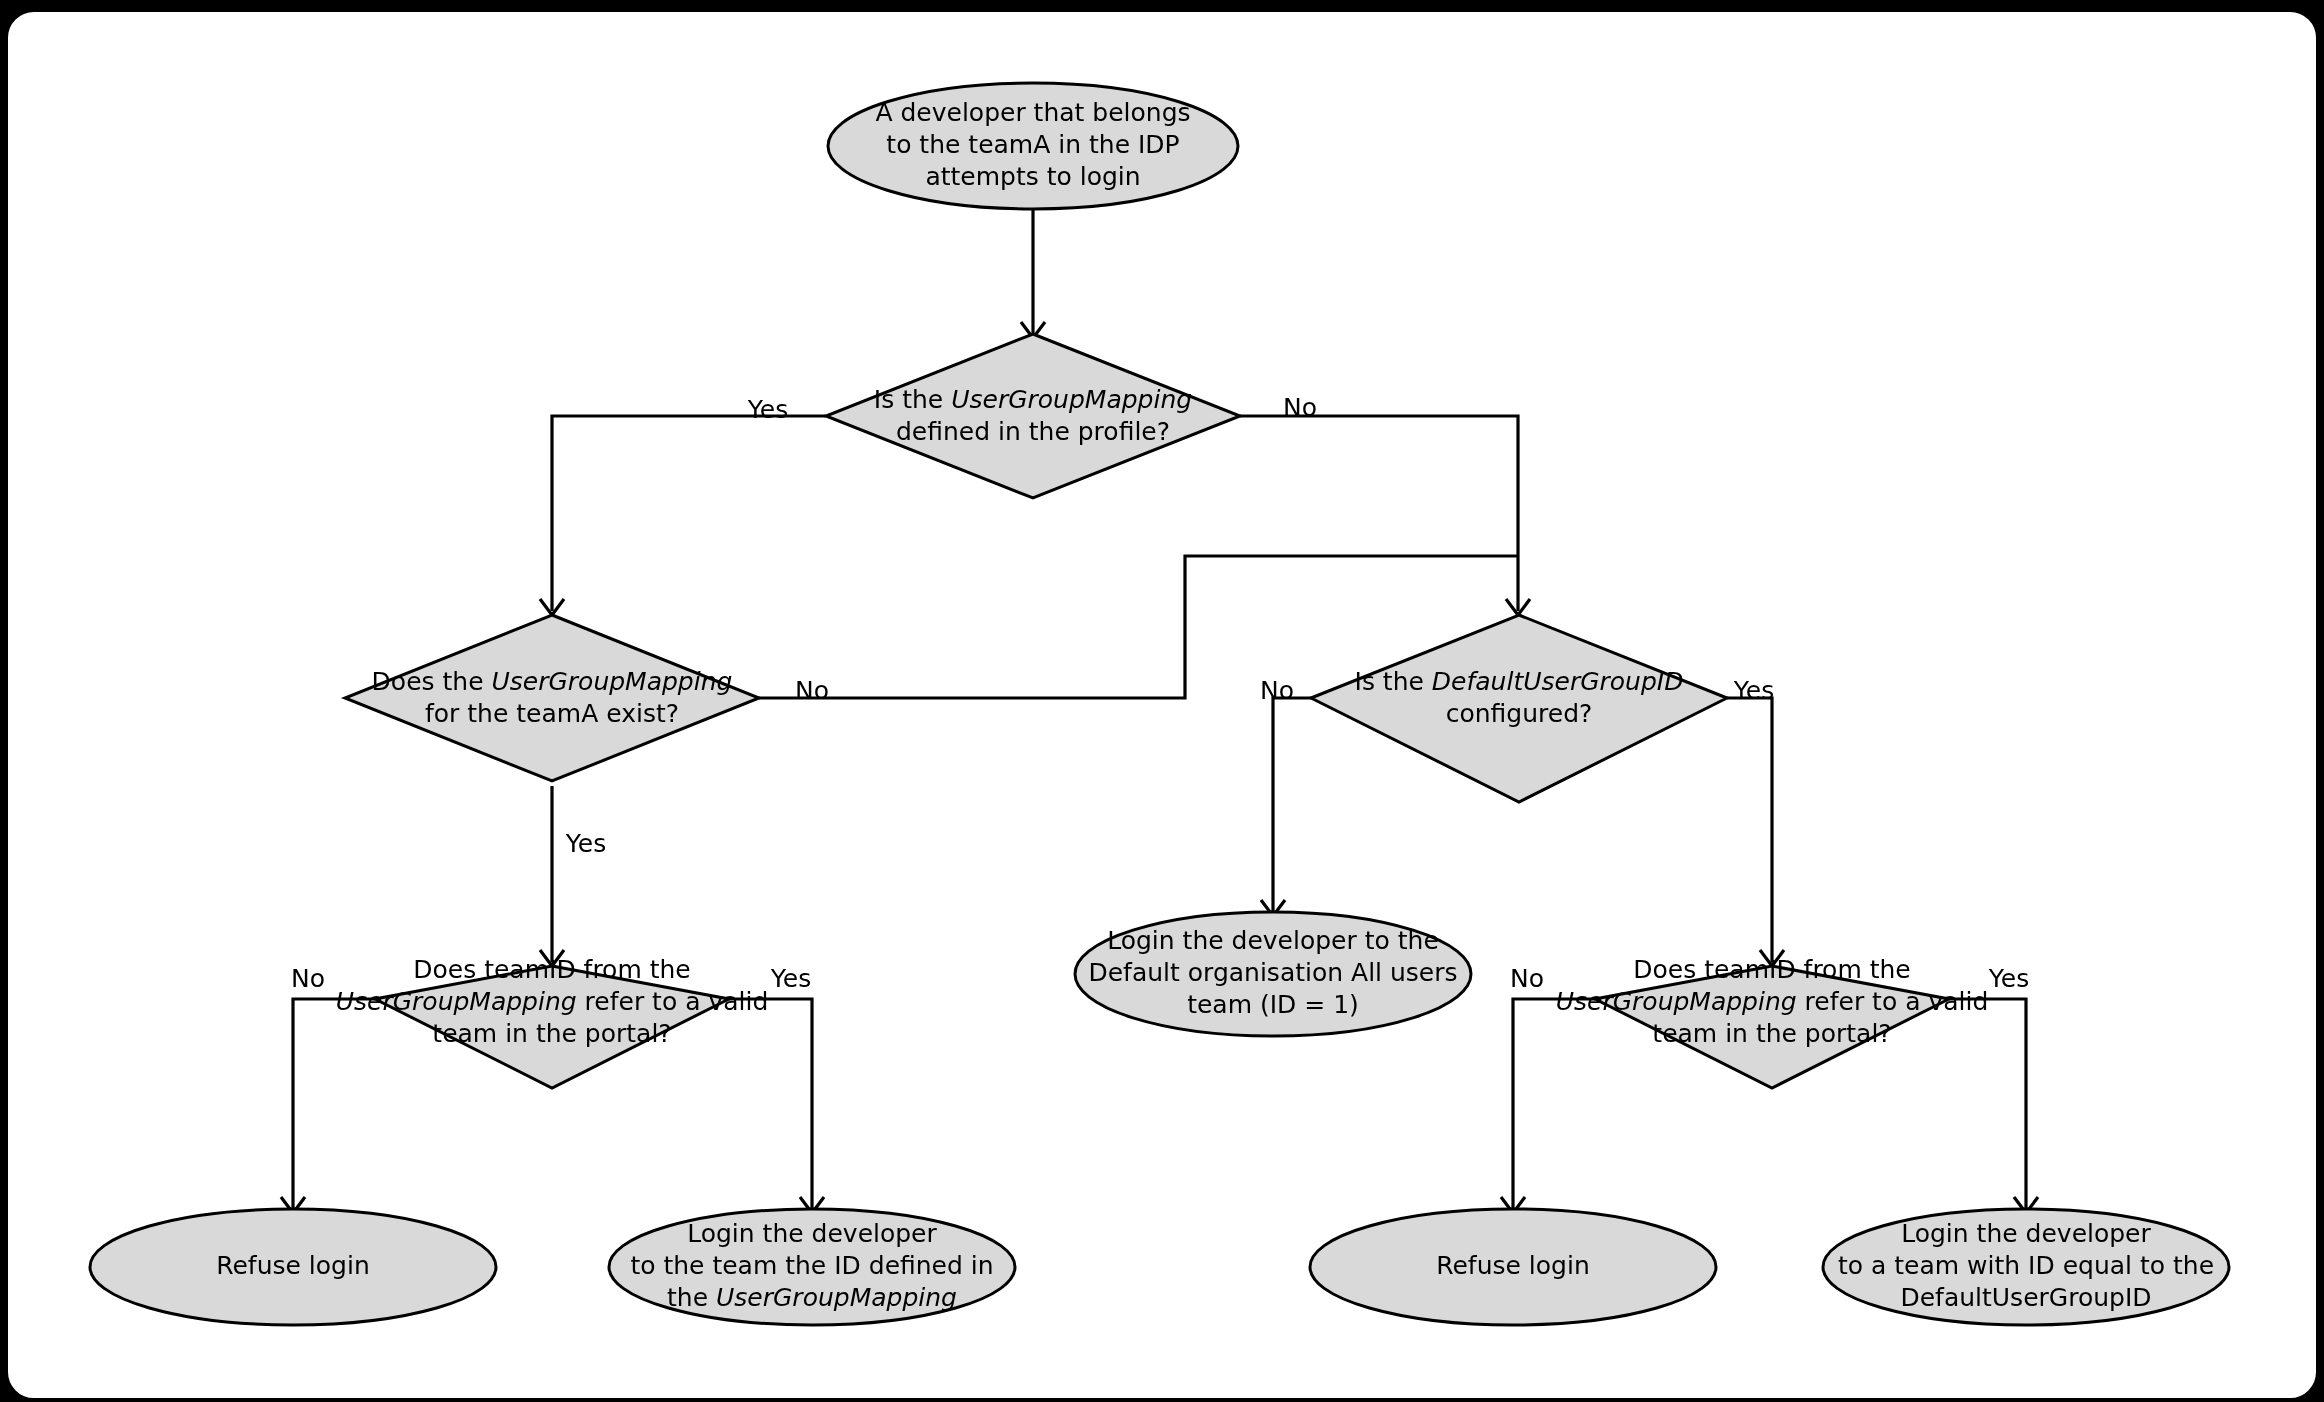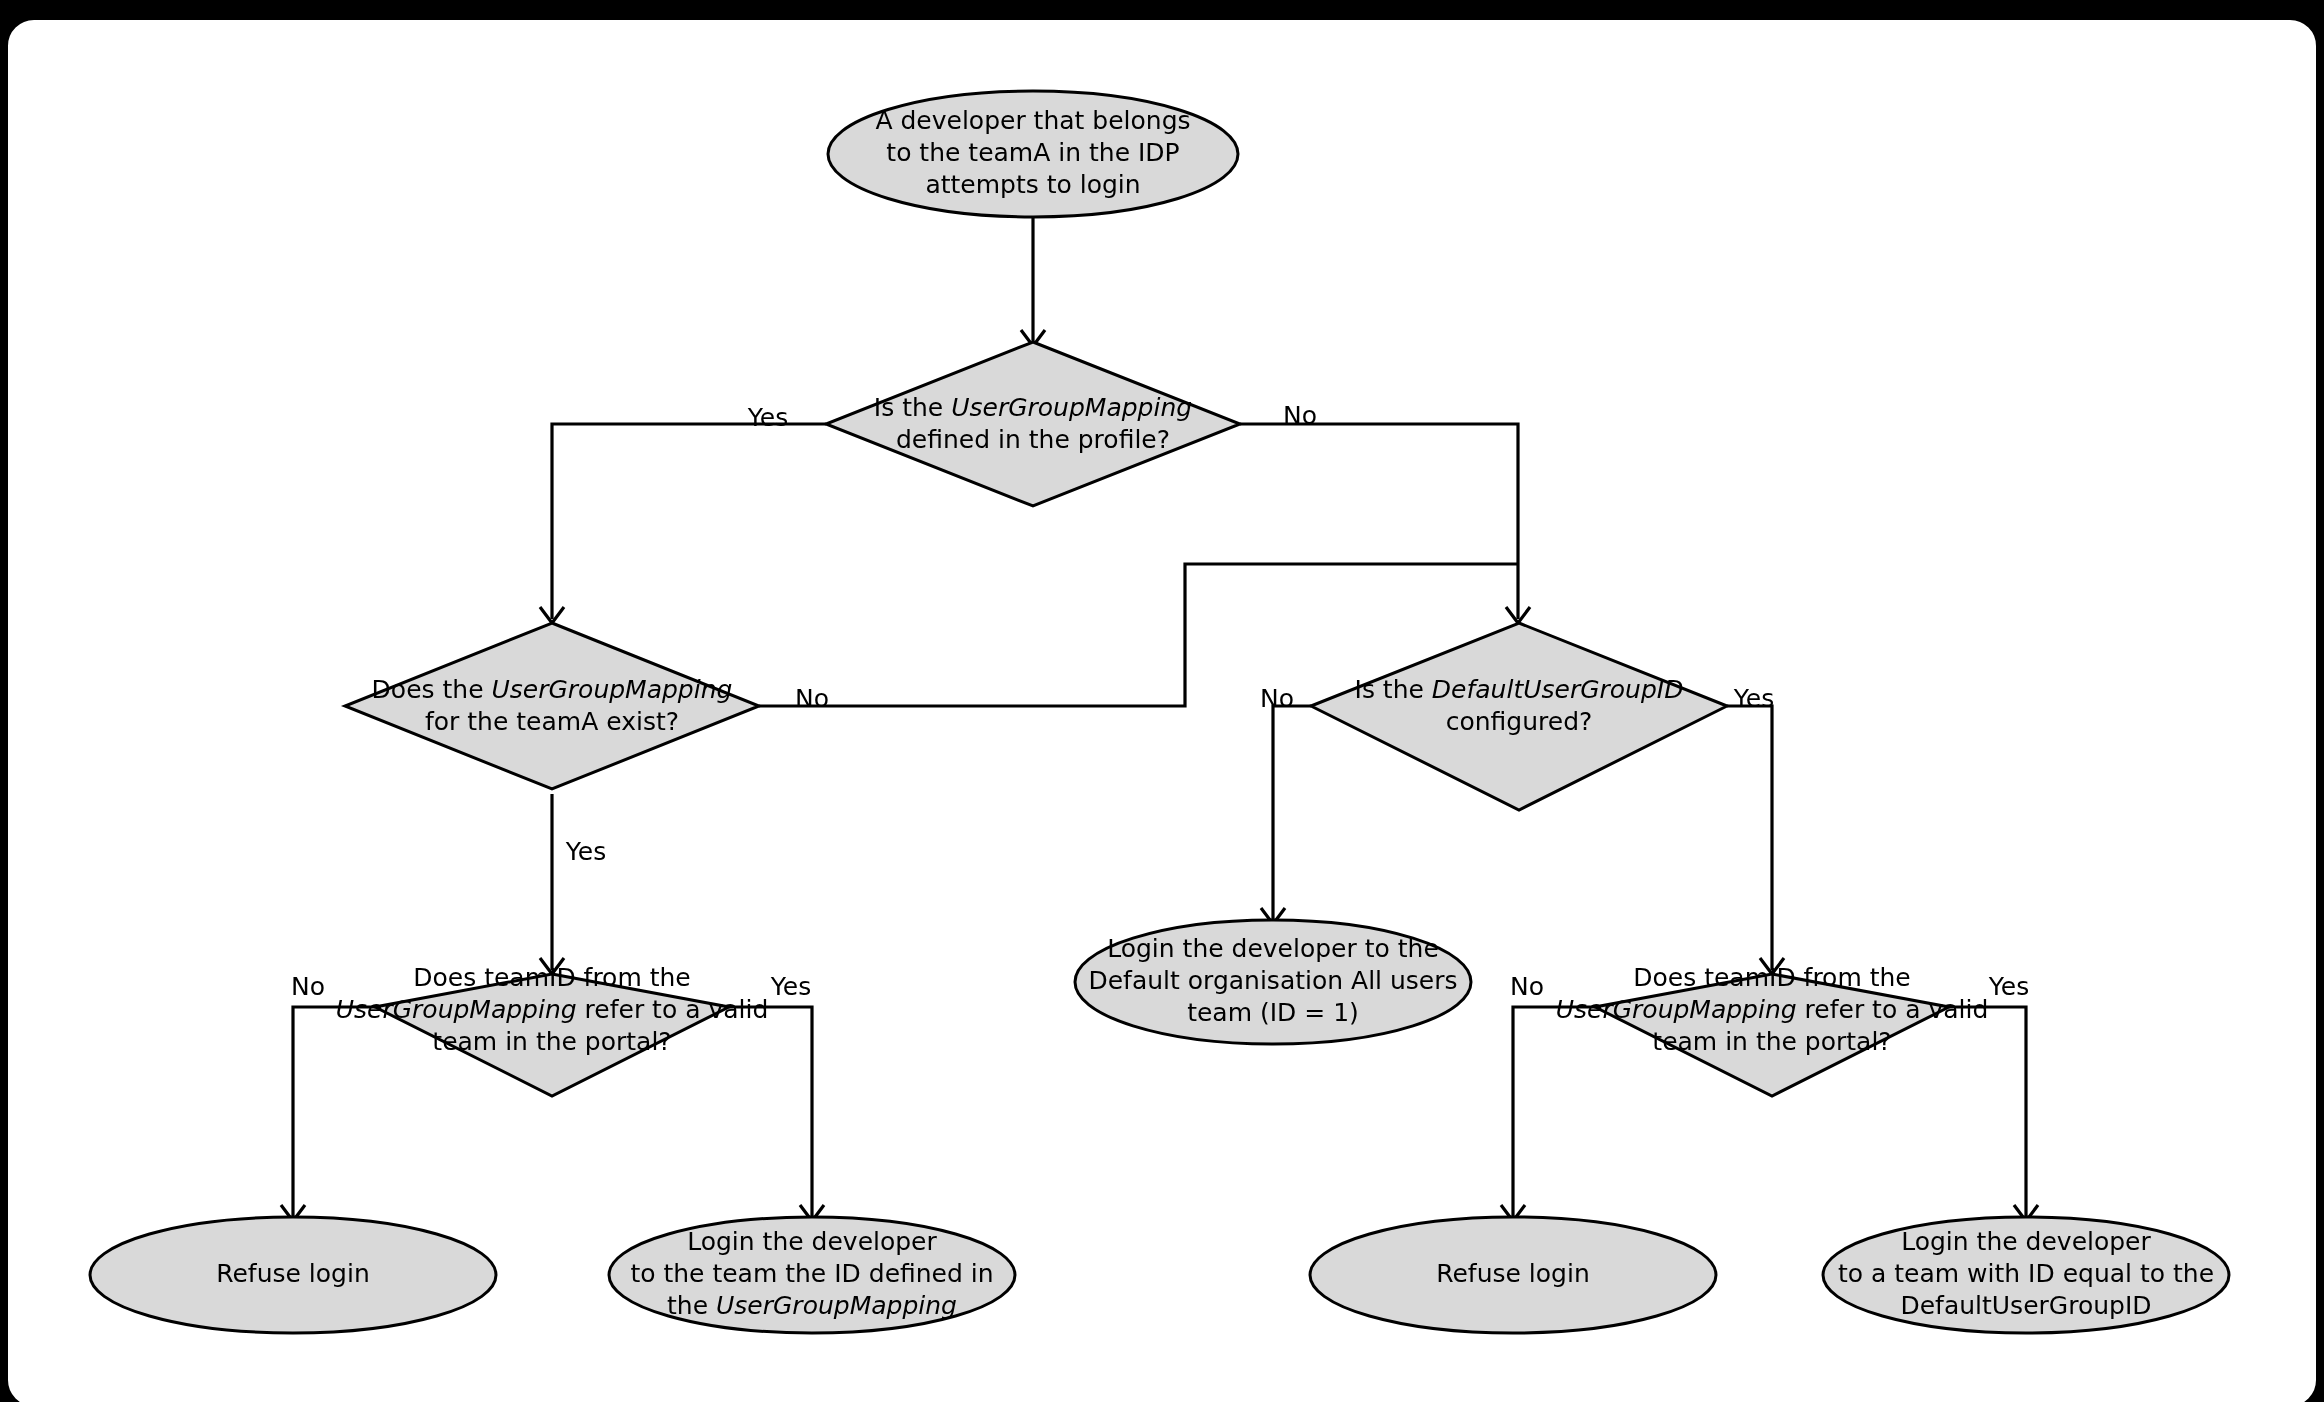--- a/index.html
+++ b/index.html
@@ -8,21 +8,21 @@
     background: #000000;
   }
   body {
     width: 2324px;
     height: 1402px;
     overflow: hidden;
     font-family: "DejaVu Sans", sans-serif;
   }
   #canvas-frame {
     position: absolute;
-    left: 0; top: 12px;
+    left: 0; top: 4px;
     width: 2324px;
     height: 1138px;
   }
   svg#flowchart {
     display: block;
     width: 2324px;
     height: 1402px;
   }
   .node-shape {
     fill: #d9d9d9;

